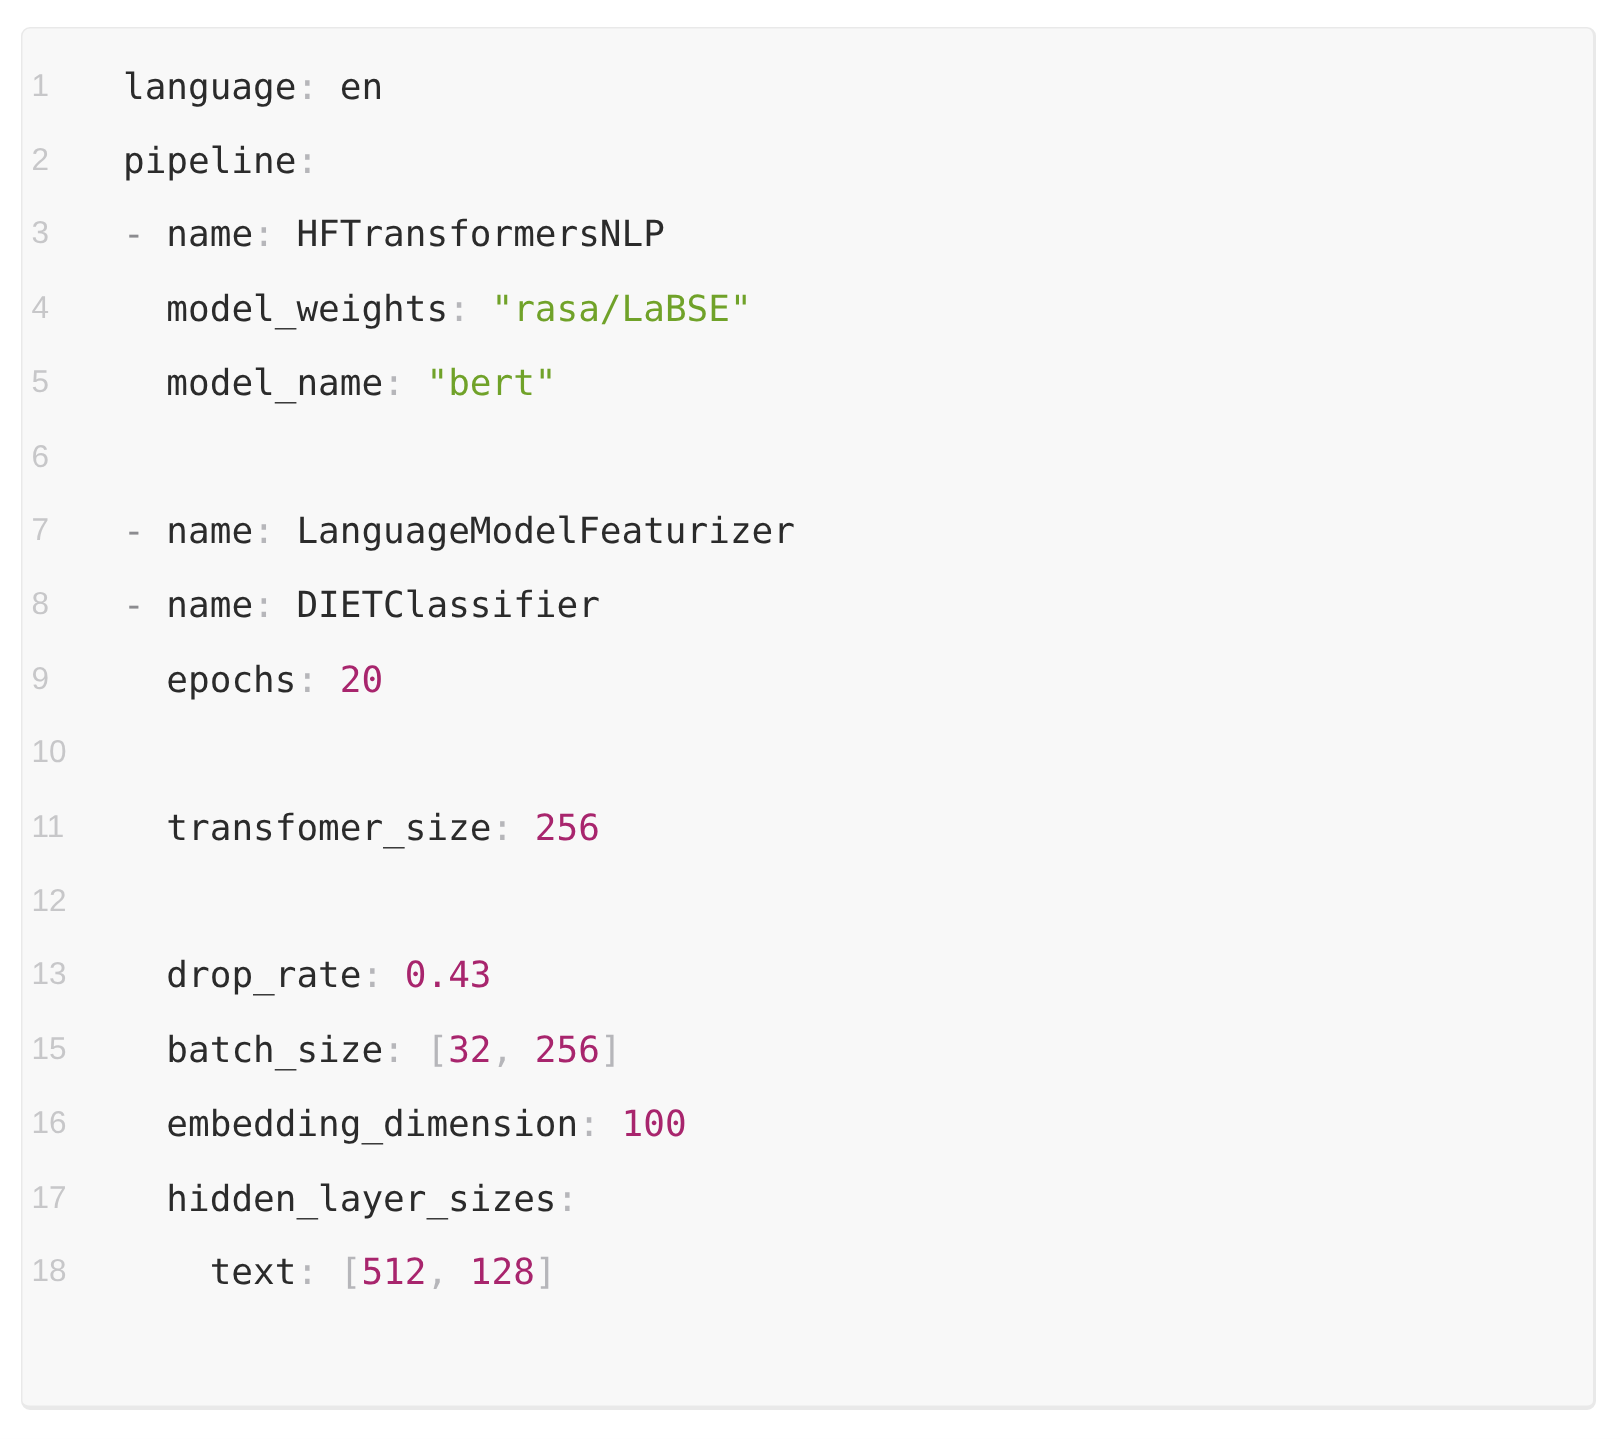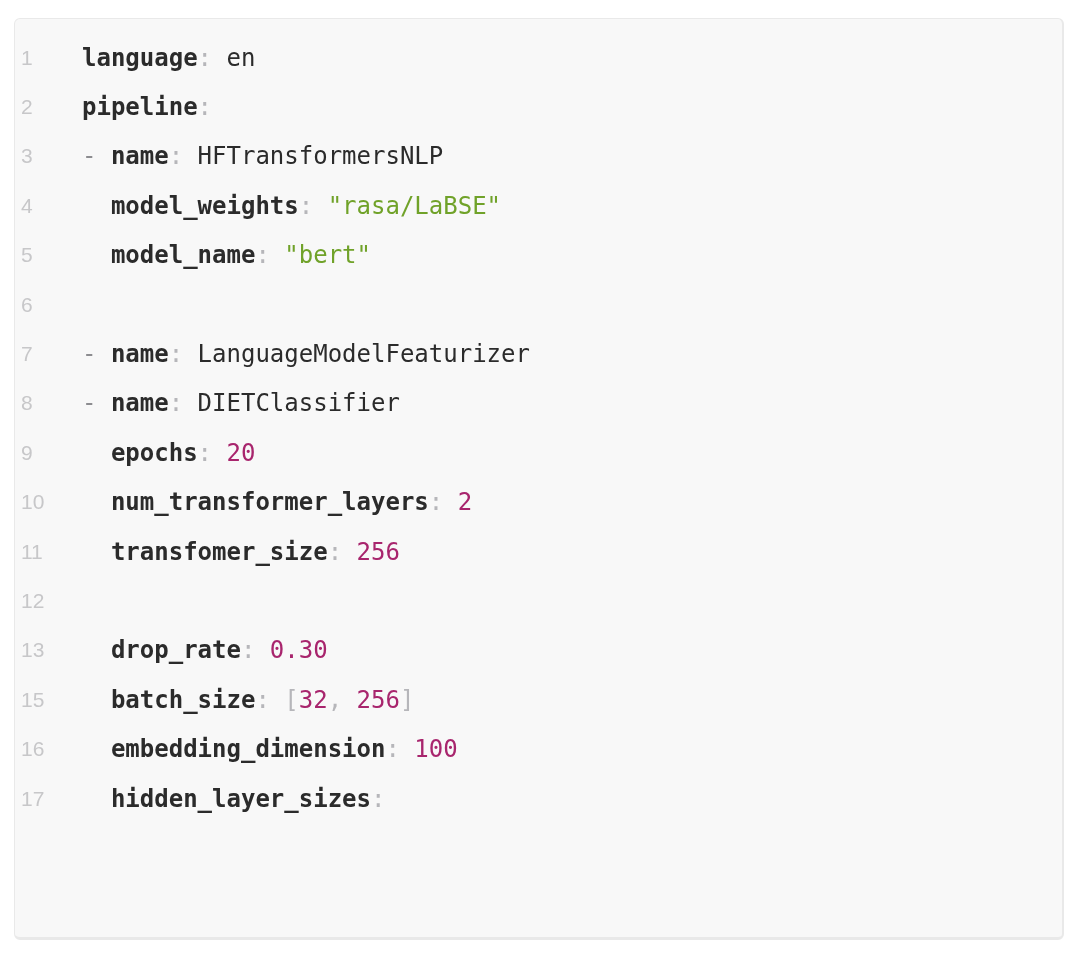--- a/index.html
+++ b/index.html
@@ -46,21 +46,21 @@
     font-size: 21px;
     color: var(--line-number);
     user-select: none;
   }
   .code {
     font-family: "DejaVu Sans Mono", "Liberation Mono", monospace;
     font-size: 24px;
     white-space: pre;
     color: var(--plain-text);
   }
-  .tok-key    { color: var(--key-text); font-weight: bold; }
+  .tok-key    { color: var(--key-text); }
   .tok-plain  { color: var(--plain-text); }
   .tok-ws     { color: var(--plain-text); }
   .tok-punct  { color: var(--punctuation); }
   .tok-dash   { color: var(--dash); }
   .tok-string { color: var(--string); }
   .tok-number { color: var(--number); }
   .tok-bool   { color: var(--boolean); }
 </style>
 </head>
 <body>
@@ -97,39 +97,42 @@
       <div class="line">
         <span class="ln">8</span>
         <span class="code"><span class="tok-dash">- </span><span class="tok-key">name</span><span class="tok-punct">:</span><span class="tok-plain"> DIETClassifier</span></span>
       </div>
       <div class="line">
         <span class="ln">9</span>
         <span class="code"><span class="tok-ws">  </span><span class="tok-key">epochs</span><span class="tok-punct">:</span><span class="tok-plain"> </span><span class="tok-number">20</span></span>
       </div>
       <div class="line">
         <span class="ln">10</span>
-        <span class="code"><span class="tok-ws">  </span><span class="tok-key">num_transformer_layers</span><span class="tok-punct">:</span><span class="tok-plain"> </span><span class="tok-number">2</span></span>
       </div>
       <div class="line">
         <span class="ln">11</span>
         <span class="code"><span class="tok-ws">  </span><span class="tok-key">transfomer_size</span><span class="tok-punct">:</span><span class="tok-plain"> </span><span class="tok-number">256</span></span>
       </div>
       <div class="line">
         <span class="ln">12</span>
       </div>
       <div class="line">
         <span class="ln">13</span>
-        <span class="code"><span class="tok-ws">  </span><span class="tok-key">drop_rate</span><span class="tok-punct">:</span><span class="tok-plain"> </span><span class="tok-number">0.30</span></span>
+        <span class="code"><span class="tok-ws">  </span><span class="tok-key">drop_rate</span><span class="tok-punct">:</span><span class="tok-plain"> </span><span class="tok-number">0.43</span></span>
       </div>
       <div class="line">
         <span class="ln">15</span>
         <span class="code"><span class="tok-ws">  </span><span class="tok-key">batch_size</span><span class="tok-punct">:</span><span class="tok-plain"> </span><span class="tok-punct">[</span><span class="tok-number">32</span><span class="tok-punct">, </span><span class="tok-number">256</span><span class="tok-punct">]</span></span>
       </div>
       <div class="line">
         <span class="ln">16</span>
         <span class="code"><span class="tok-ws">  </span><span class="tok-key">embedding_dimension</span><span class="tok-punct">:</span><span class="tok-plain"> </span><span class="tok-number">100</span></span>
       </div>
       <div class="line">
         <span class="ln">17</span>
         <span class="code"><span class="tok-ws">  </span><span class="tok-key">hidden_layer_sizes</span><span class="tok-punct">:</span></span>
       </div>
+      <div class="line">
+        <span class="ln">18</span>
+        <span class="code"><span class="tok-ws">    </span><span class="tok-key">text</span><span class="tok-punct">:</span><span class="tok-plain"> </span><span class="tok-punct">[</span><span class="tok-number">512</span><span class="tok-punct">, </span><span class="tok-number">128</span><span class="tok-punct">]</span></span>
+      </div>
     </div>
 </div>
 
 </body></html>

